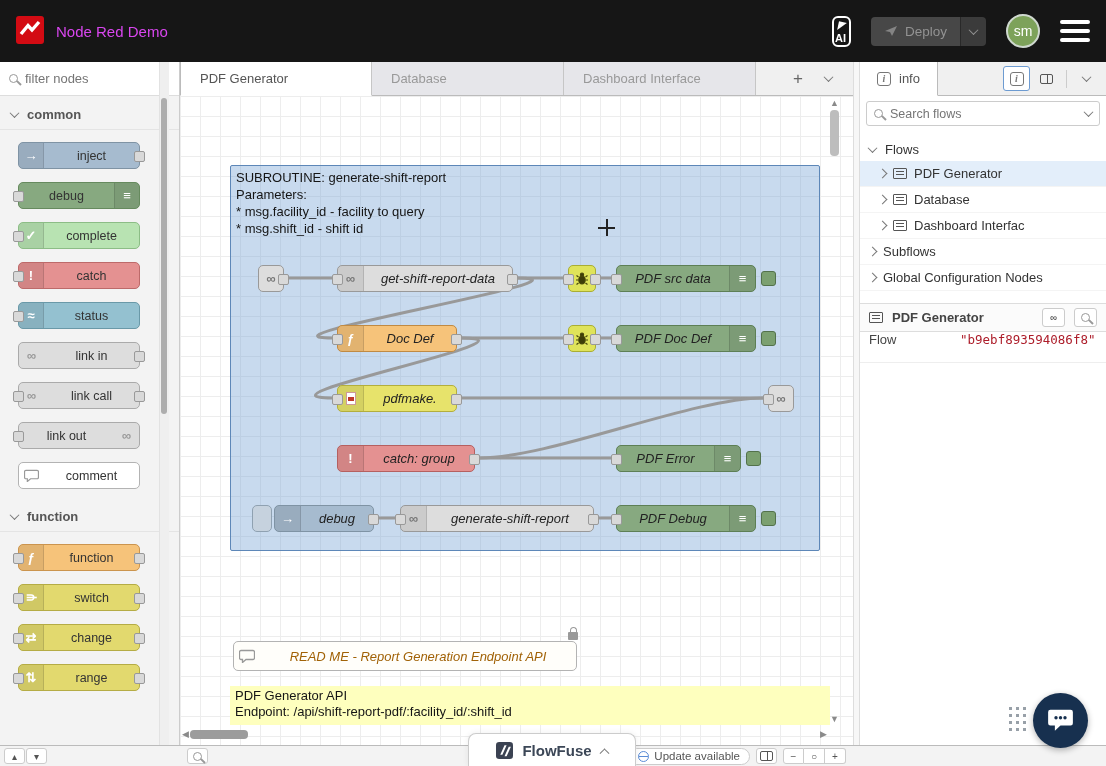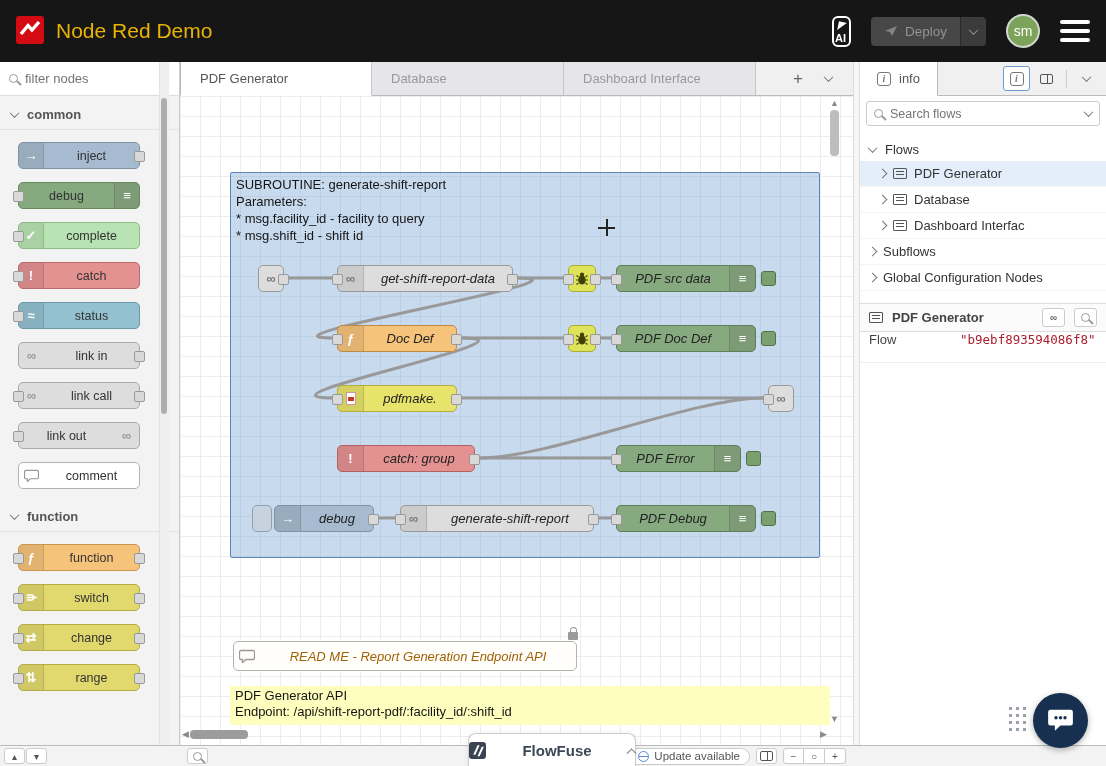--- a/index.html
+++ b/index.html
@@ -2,21 +2,21 @@
 <html><head>
 <meta charset="utf-8">
 <style>
   * { box-sizing: border-box; margin:0; padding:0; }
   html,body { width:1106px; height:766px; }
   body { font-family:"Liberation Sans",sans-serif; font-size:13px; color:#333; overflow:hidden; }
   .app { position:relative; width:1106px; height:766px; background:#fff; overflow:hidden; }
 
   
   .hdr { position:absolute; top:0; left:0; right:0; height:62px; background:#161616; display:flex; align-items:center; padding:0 16px; z-index:10;}
-  .hdr-title { color:#eab308; font-size:21px; margin-left:12px; }
+  .hdr-title { color:#d946ef; font-size:15px; margin-left:12px; }
   .hdr-right { margin-left:auto; display:flex; align-items:center; gap:20px; }
   .ai-badge { width:19px; height:31px; border:2px solid #fff; border-radius:6px; position:relative; }
   .ai-badge .ai-txt { position:absolute; right:3px; bottom:1px; color:#fff; font-size:11px; font-weight:bold; }
   .ai-badge::before { content:""; position:absolute; left:4px; top:4px; width:0; height:0; border-left:8px solid #fff; border-bottom:9px solid transparent; transform:rotate(12deg); }
   .deploy { display:flex; align-items:stretch; height:29px; border-radius:4px; overflow:hidden; opacity:.95; }
   .deploy-main { background:#4a4a4a; color:#9a9a9a; display:flex; align-items:center; gap:7px; padding:0 13px; font-size:13.5px; }
   .deploy-caret { width:26px; background:#3e3e3e; border-left:1px solid #2b2b2b; display:flex; align-items:center; justify-content:center; }
   .chev { display:inline-block; width:7px; height:7px; border-right:1.7px solid #777; border-bottom:1.7px solid #777; }
   .chev.down { transform:rotate(45deg) translate(-1px,-1px); }
   .chev.right { transform:rotate(-45deg); }
@@ -63,21 +63,21 @@
   .cv-col { flex:1; min-width:0; display:flex; flex-direction:column; background:#fff; }
   .tabbar { height:34px; background:#f0f0f0; border-bottom:1px solid #bbb; display:flex; align-items:stretch; flex:none; }
   .wtab { width:192px; display:flex; align-items:center; padding:0 19px; border-right:1px solid #c6c6c6; background:#e6e6ea; color:#999; white-space:nowrap; overflow:hidden; }
   .wtab.active { background:#fff; color:#555; border-left:1px solid #bbb; margin-bottom:-1px; border-bottom:1px solid #fff; }
   .tab-actions { margin-left:auto; display:flex; align-items:center; gap:4px; padding-right:12px; }
   .tab-btn { width:26px; height:26px; display:flex; align-items:center; justify-content:center; color:#666; font-size:17px; }
 
   .canvas { flex:1; position:relative; overflow:hidden; background:#fff;
     background-image:linear-gradient(#ededed 1px,transparent 1px),linear-gradient(90deg,#ededed 1px,transparent 1px);
     background-size:20px 20px; }
-  .group { position:absolute; left:50px; top:76px; width:590px; height:386px; background:rgba(125,168,214,.42); border:1.5px solid #5d87b8; border-radius:2px; z-index:1; }
+  .group { position:absolute; left:50px; top:69px; width:590px; height:386px; background:rgba(125,168,214,.42); border:1.5px solid #5d87b8; border-radius:2px; z-index:1; }
   .group-text { position:absolute; left:5px; top:3px; font-size:13px; line-height:17px; color:#151515; white-space:nowrap; }
   .wires { position:absolute; left:0; top:0; z-index:2; pointer-events:none; }
 
   .cnode { position:absolute; height:27px; border-radius:5px; border:1px solid; display:flex; align-items:center; z-index:3; font-size:13px; font-style:italic; }
   .cnode .nl { flex:1; text-align:center; white-space:nowrap; overflow:hidden; padding:0 6px; color:#222; }
   .cnode .ni { width:26px; align-self:stretch; display:flex; align-items:center; justify-content:center; background:rgba(0,0,0,.08); border-right:1px solid rgba(0,0,0,.12); border-radius:4px 0 0 4px; color:#fff; font-weight:bold; font-style:normal; flex:none; }
   .cnode .ni.r { order:2; border-right:none; border-left:1px solid rgba(0,0,0,.12); border-radius:0 4px 4px 0; }
   .cnode.c-sm { width:26px; justify-content:center; }
   .cnode.c-sm .ni { width:100%; background:none; border:none; border-radius:5px; }
   .c-gray { background:#ddd; border-color:#999; }
@@ -141,21 +141,21 @@
   .f-btn { height:16px; min-width:21px; border:1px solid #ccc; border-radius:3px; background:#fff; display:flex; align-items:center; justify-content:center; color:#555; font-size:10px; padding:0 3px; }
   .f-right { margin-left:auto; display:flex; align-items:center; gap:6px; }
   .update-pill { height:17px; border:1px solid #ccc; border-radius:9px; background:#fff; display:flex; align-items:center; gap:5px; padding:0 9px; font-size:11.5px; color:#555; }
   .globe { width:11px; height:11px; border:1.3px solid #5b8dd6; border-radius:50%; position:relative; }
   .globe::before { content:""; position:absolute; left:0; right:0; top:4px; height:1.2px; background:#5b8dd6; }
   .zoom-group { display:flex; }
   .zoom-group .f-btn { border-radius:0; border-left-width:0; }
   .zoom-group .f-btn:first-child { border-radius:3px 0 0 3px; border-left-width:1px; }
   .zoom-group .f-btn:last-child { border-radius:0 3px 3px 0; }
 
-  .flowfuse { position:absolute; left:468px; bottom:0; width:168px; height:33px; background:#fff; border:1px solid #ccc; border-bottom:none; border-radius:8px 8px 0 0; display:flex; align-items:center; justify-content:space-between; gap:9px; z-index:7; box-shadow:0 0 6px rgba(0,0,0,.07); }
+  .flowfuse { position:absolute; left:468px; bottom:0; width:168px; height:33px; background:#fff; border:1px solid #ccc; border-bottom:none; border-radius:8px 8px 0 0; display:flex; align-items:center; justify-content:center; gap:9px; z-index:7; box-shadow:0 0 6px rgba(0,0,0,.07); }
   .ff-name { font-weight:bold; color:#3c4757; font-size:15px; }
   .chat { position:absolute; left:1033px; top:693px; width:55px; height:55px; border-radius:50%; background:#17304f; display:flex; align-items:center; justify-content:center; z-index:8; box-shadow:0 2px 6px rgba(0,0,0,.3); }
   .dots { position:absolute; left:1007px; top:705px; width:21px; height:27px; background-image:radial-gradient(#98a0a8 1.6px, transparent 1.9px); background-size:7px 7px; z-index:8; }
 </style>
 </head>
 <body>
 
 <div class="app">
 
   <div class="hdr">

